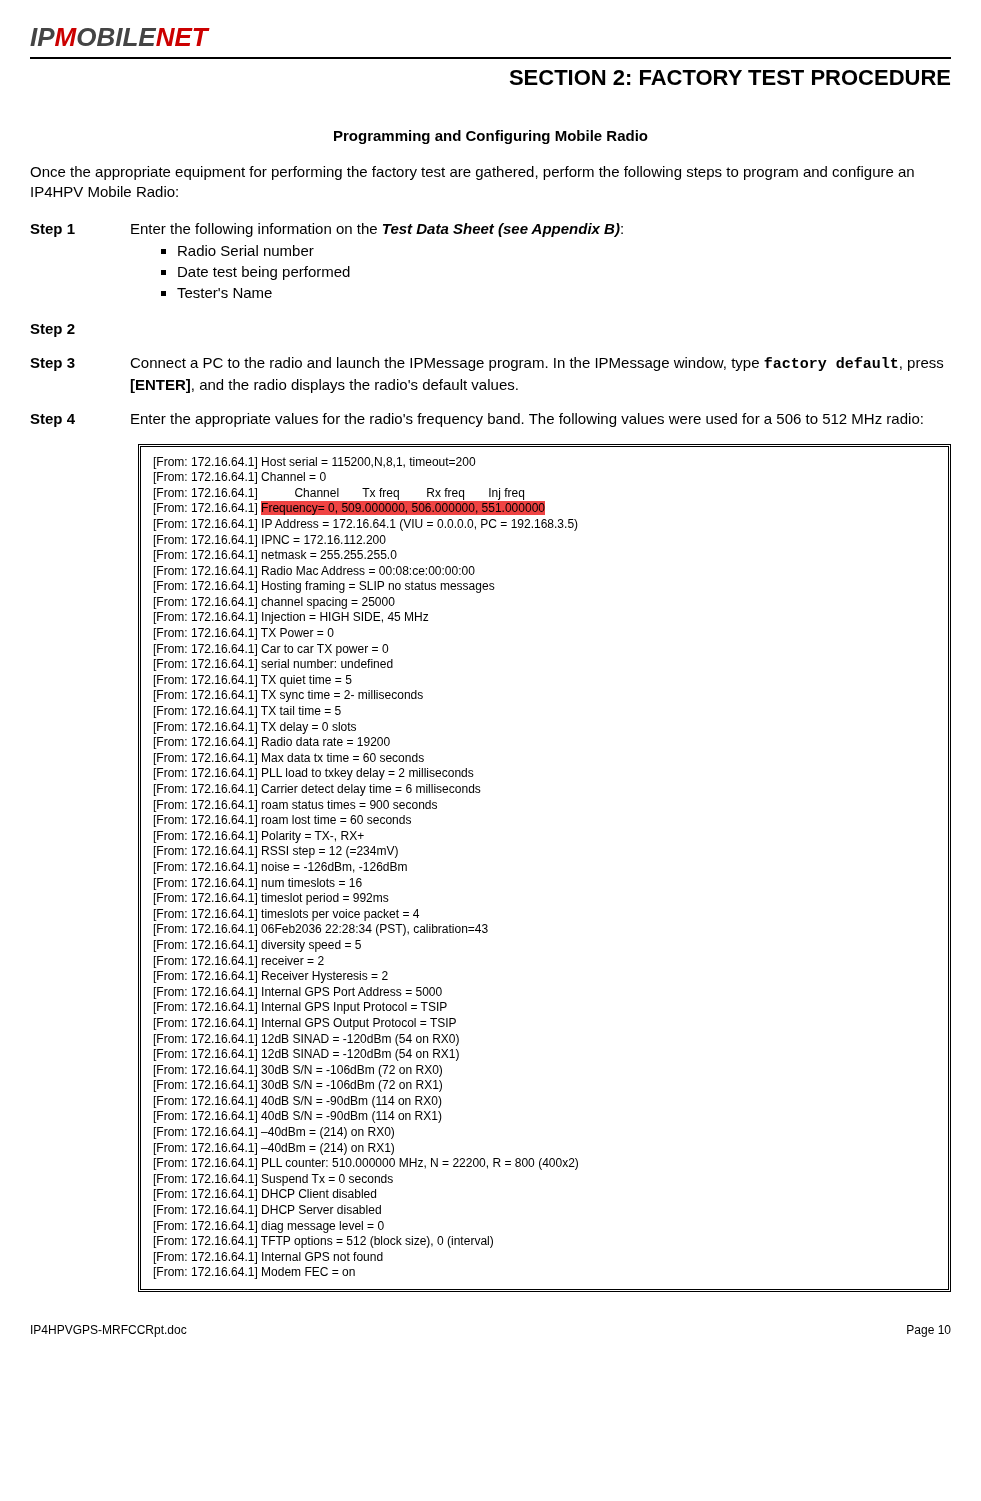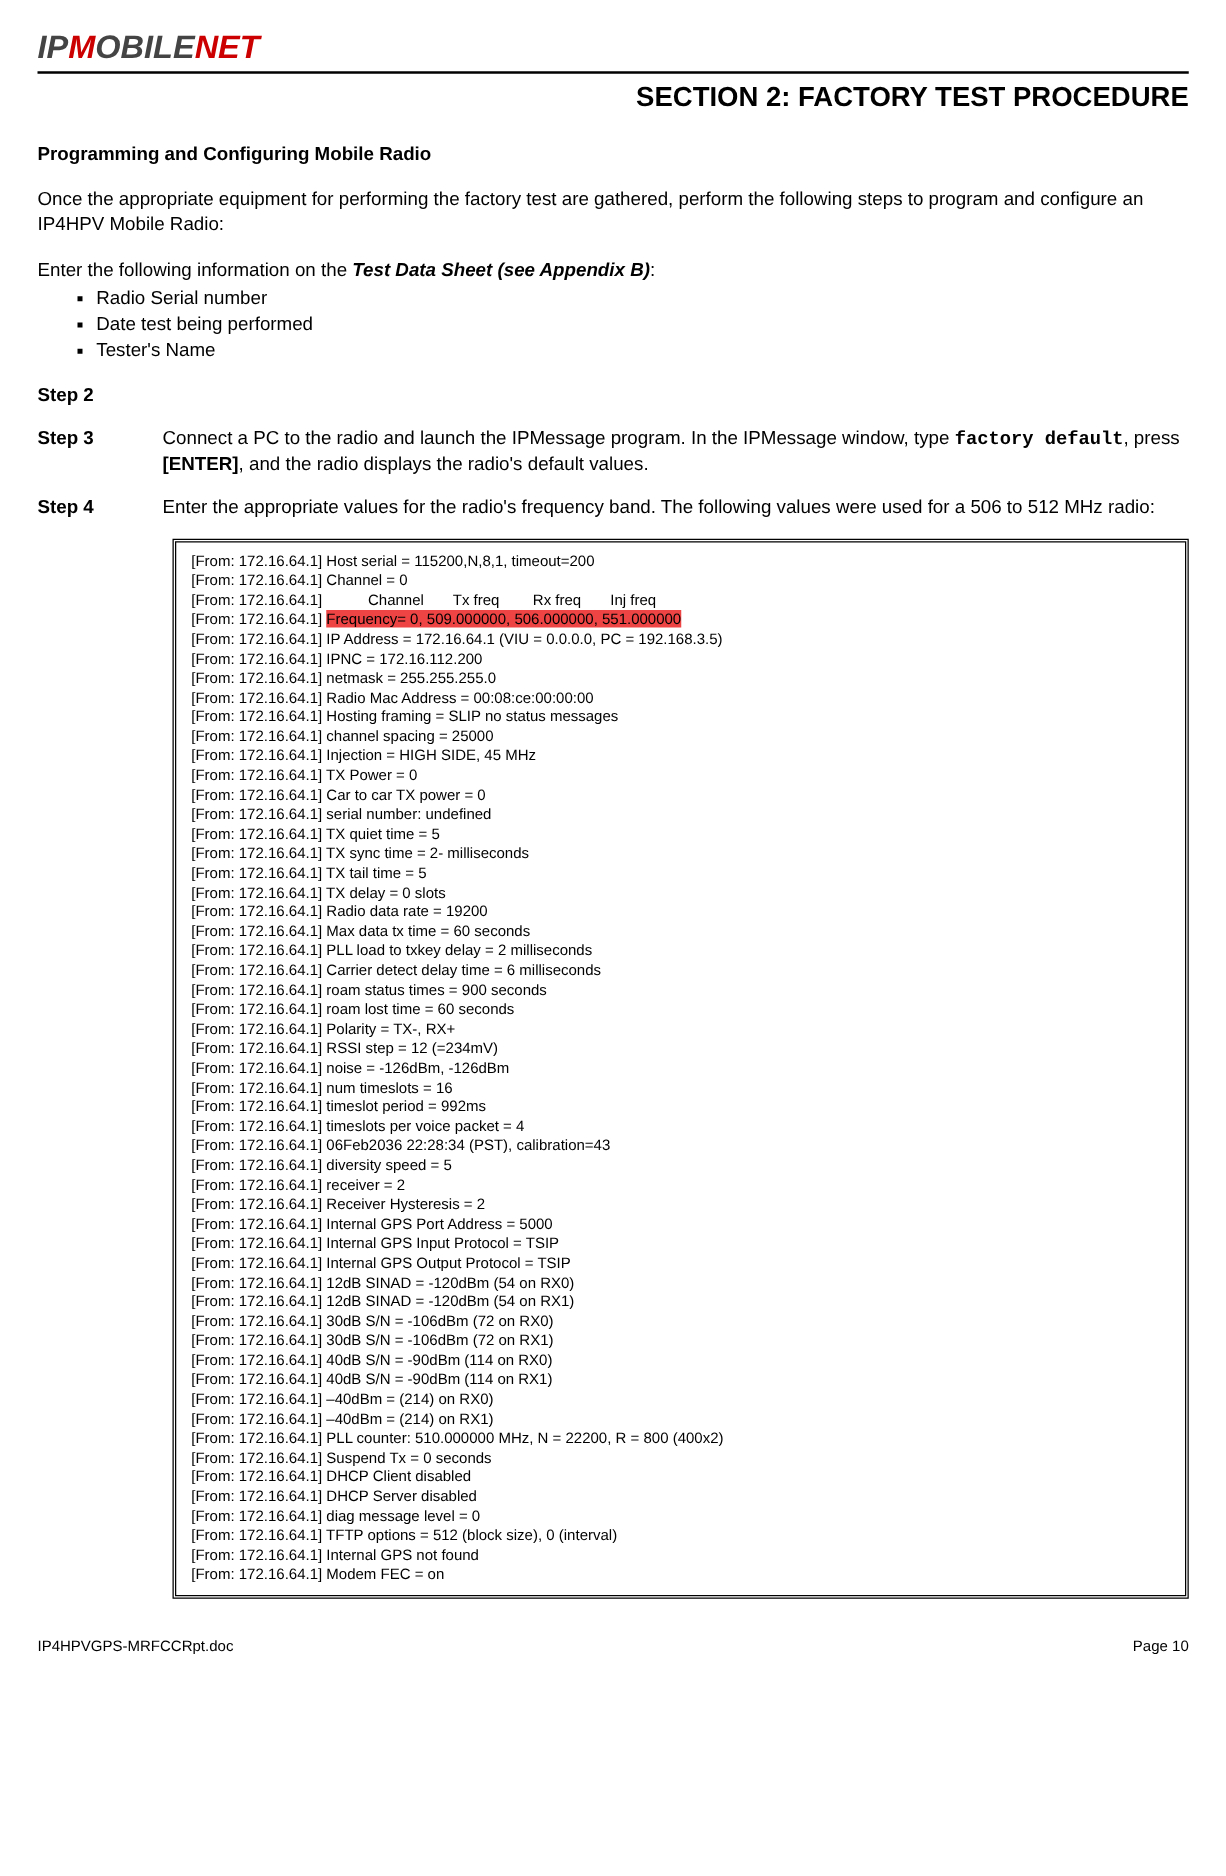--- a/index.html
+++ b/index.html
@@ -27,25 +27,26 @@
   .logo .red { color: #c00; font-style: italic; }
   hr.top-rule {
     border: none;
     border-top: 2px solid #000;
     margin: 0 0 4px 0;
   }
   .section-title {
     text-align: right;
     font-weight: bold;
     font-size: 22px;
-    margin-bottom: 21px;
+    margin-bottom: 33px;
   }
   .subtitle {
     font-weight: bold;
     margin-bottom: 16px;
+    text-align: center;
   }
   .intro {
     margin-bottom: 16px;
   }
   .step-row {
     display: flex;
     margin-bottom: 14px;
   }
   .step-label {
     flex: 0 0 100px;
@@ -98,20 +99,21 @@
   </div>
 </div>
 <hr class="top-rule">
 <div class="section-title">SECTION 2:  FACTORY TEST PROCEDURE</div>
 
 <div class="subtitle">Programming and Configuring Mobile Radio</div>
 
 <div class="intro">Once the appropriate equipment for performing the factory test are gathered, perform the following steps to program and configure an IP4HPV Mobile Radio:</div>
 
 <div class="step-row">
+  <div class="step-label">Step 1</div>
   <div class="step-body">
     <span>Enter the following information on the </span><span class="italbold">Test Data Sheet (see Appendix B)</span><span>:</span>
     <ul>
       <li>Radio Serial number</li>
       <li>Date test being performed</li>
       <li>Tester's Name</li>
     </ul>
   </div>
 </div>
 

